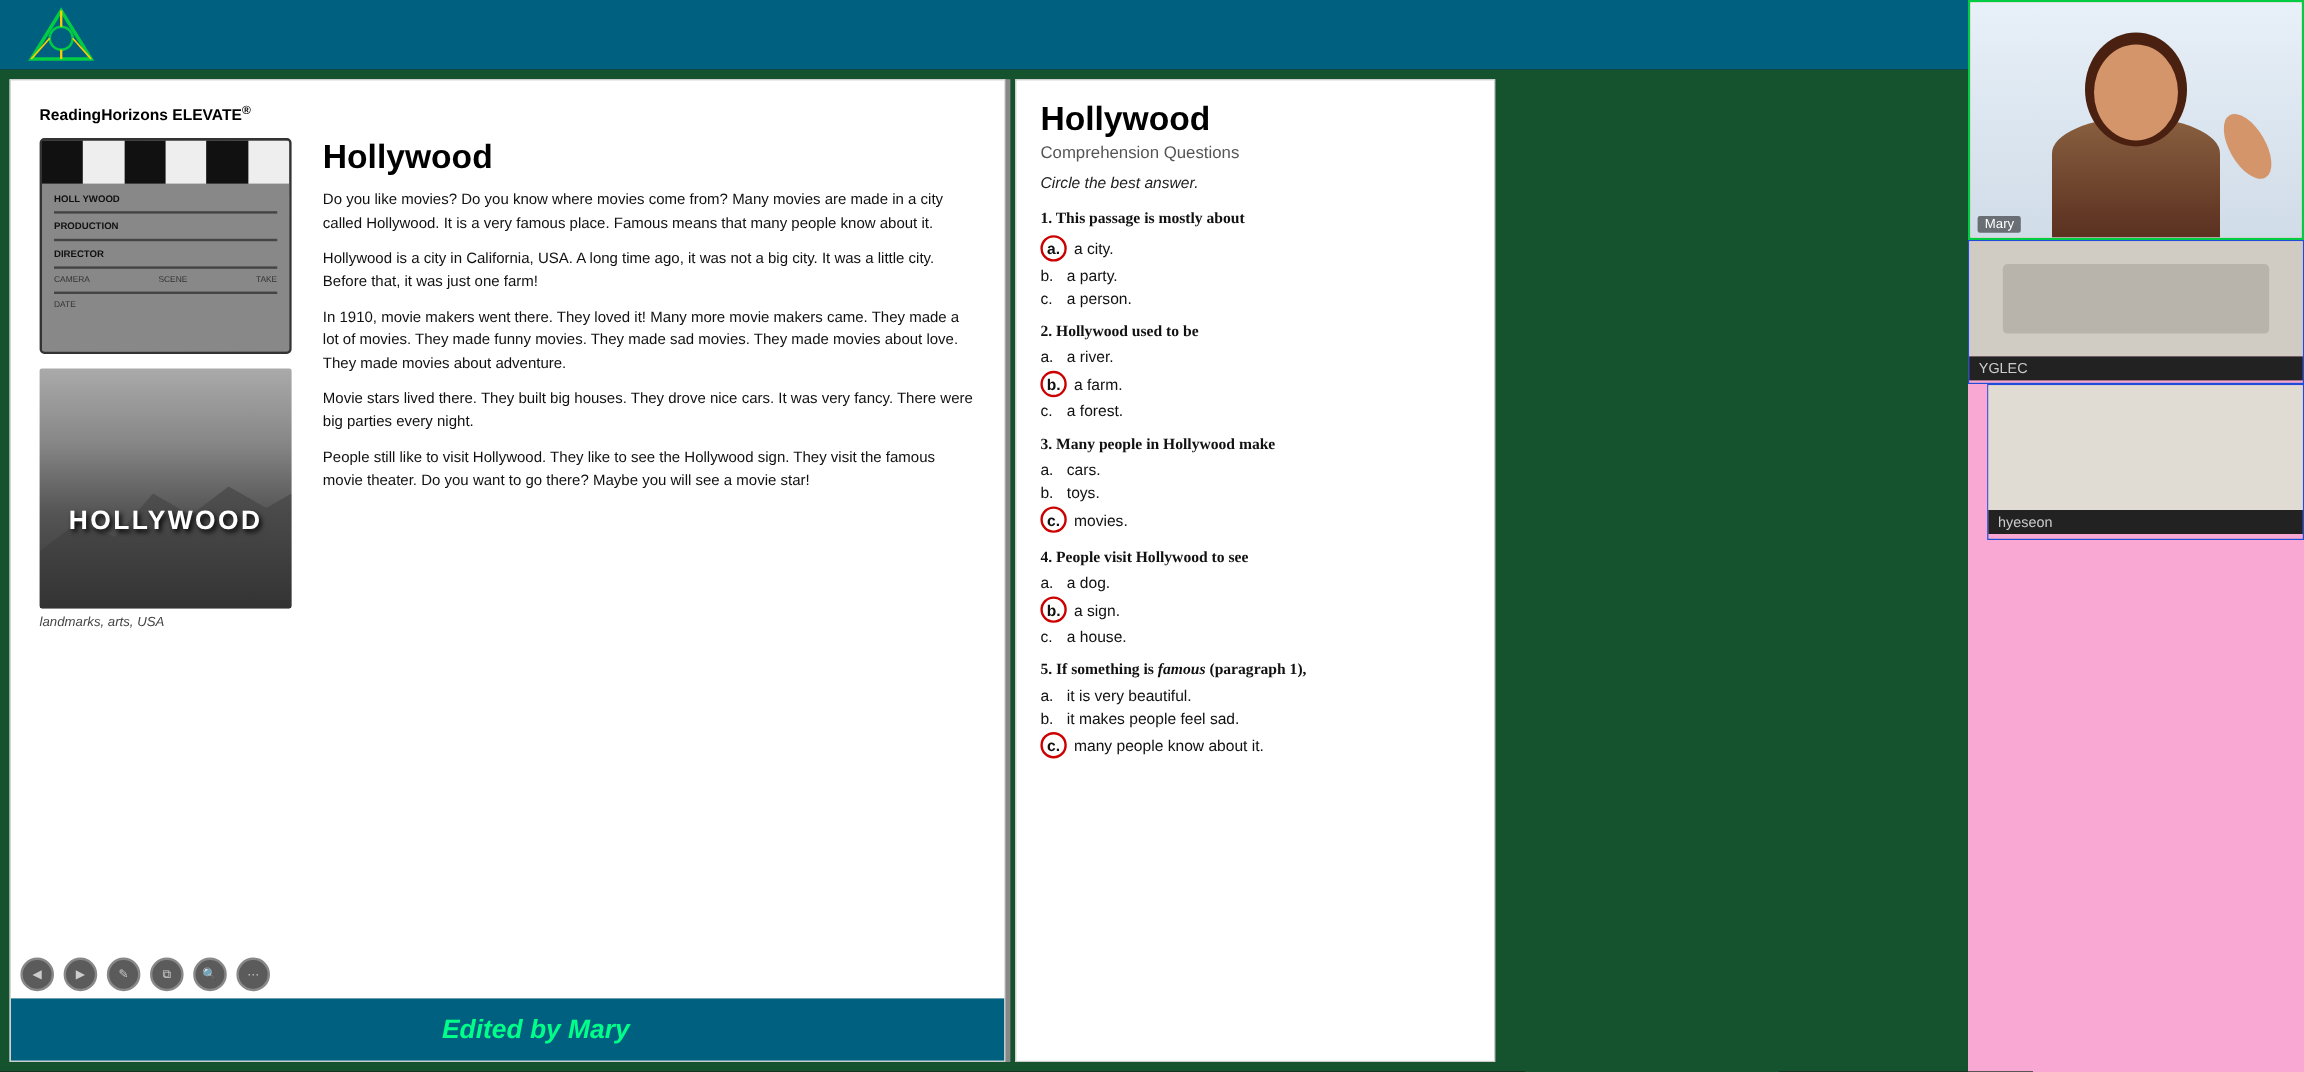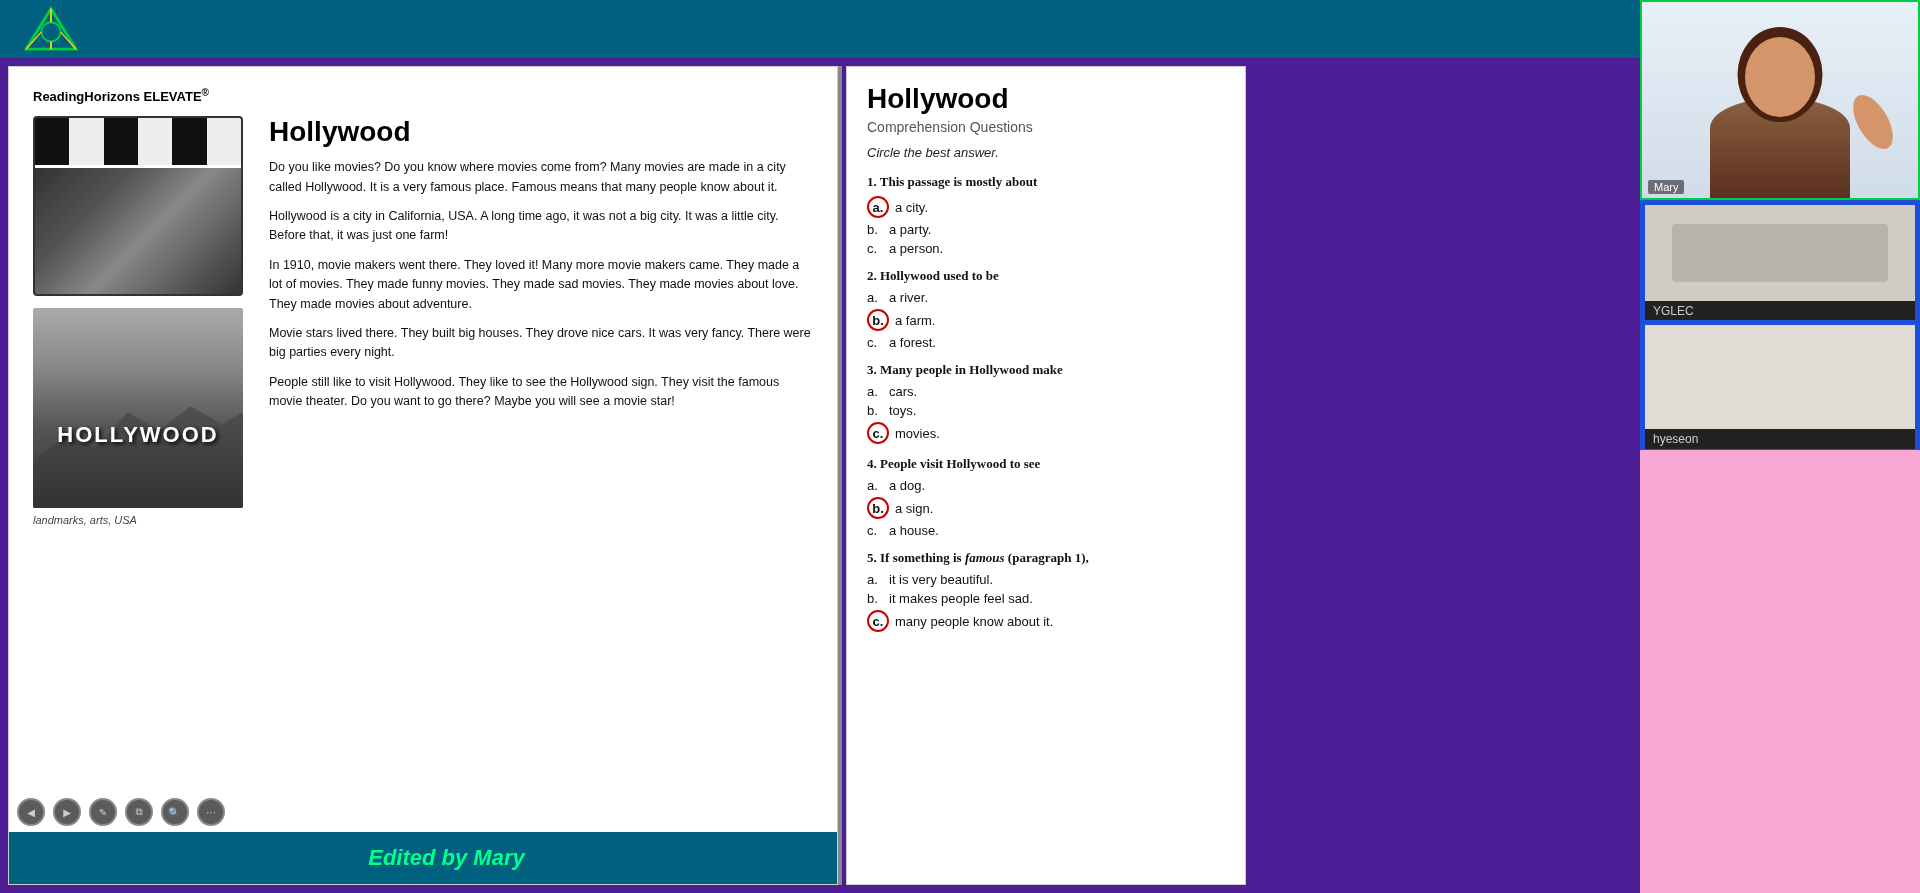--- a/index.html
+++ b/index.html
@@ -39,21 +39,21 @@
 
     .logo-svg {
       width: 60px;
       height: 48px;
     }
 
     
     .document-area {
       flex: 1;
       display: flex;
-      background: #4c1d95;
+      background: #14532d;
       position: relative;
       overflow: hidden;
     }
 
     
     .left-page {
       background: white;
       width: 830px;
       margin: 8px 0 8px 8px;
       border: 1px solid #ccc;
@@ -348,21 +348,21 @@
     .right-sidebar {
       width: 280px;
       background: #f9a8d4;
       display: flex;
       flex-direction: column;
     }
 
     .video-panel {
       flex: 0 0 auto;
       position: relative;
-      border: 5px solid #1d4ed8;
+      border: 1px solid #1d4ed8;
     }
 
     .video-panel-main {
       height: 190px;
       background: #f0ede8;
       position: relative;
       overflow: hidden;
     }
 
     
@@ -434,20 +434,37 @@
             <div class="clapper-top">
               <div class="clapper-stripes">
                 <div class="stripe"></div>
                 <div class="stripe"></div>
                 <div class="stripe"></div>
                 <div class="stripe"></div>
                 <div class="stripe"></div>
                 <div class="stripe"></div>
               </div>
             </div>
+            <div class="clapper-body">
+              <div class="clapper-text">
+                <span>HOLL YWOOD</span>
+              </div>
+              <div class="clapper-line"></div>
+              <div class="clapper-text">PRODUCTION</div>
+              <div class="clapper-line"></div>
+              <div class="clapper-text">DIRECTOR</div>
+              <div class="clapper-line"></div>
+              <div style="display:flex;justify-content:space-between">
+                <span class="clapper-label">CAMERA</span>
+                <span class="clapper-label">SCENE</span>
+                <span class="clapper-label">TAKE</span>
+              </div>
+              <div class="clapper-line"></div>
+              <div class="clapper-label">DATE</div>
+            </div>
           </div>
 
           <div class="hollywood-sign-img">
             <div class="hills-bg"></div>
             <div class="hw-sign-text">HOLLYWOOD</div>
           </div>
           <div class="image-caption">landmarks, arts, USA</div>
         </div>
 
         <div class="text-column">
@@ -584,19 +601,19 @@
     </div>
   </div>
 
   <div class="video-panel" style="height:120px;">
     <div style="width:100%;height:96px;background:#d0ccc4;display:flex;align-items:center;justify-content:center;">
       <div style="width:80%;height:60%;background:#b8b4ac;border-radius:4px;"></div>
     </div>
     <div class="participant-name-header">YGLEC</div>
   </div>
 
-  <div class="video-panel" style="height:130px;">
+  <div class="video-panel" style="height:130px;margin-left:16px;">
     <div style="width:100%;height:104px;background:#e0dcd4;"></div>
     <div class="participant-name-header">hyeseon</div>
   </div>
 
 
 </div>
 
 </body></html>

